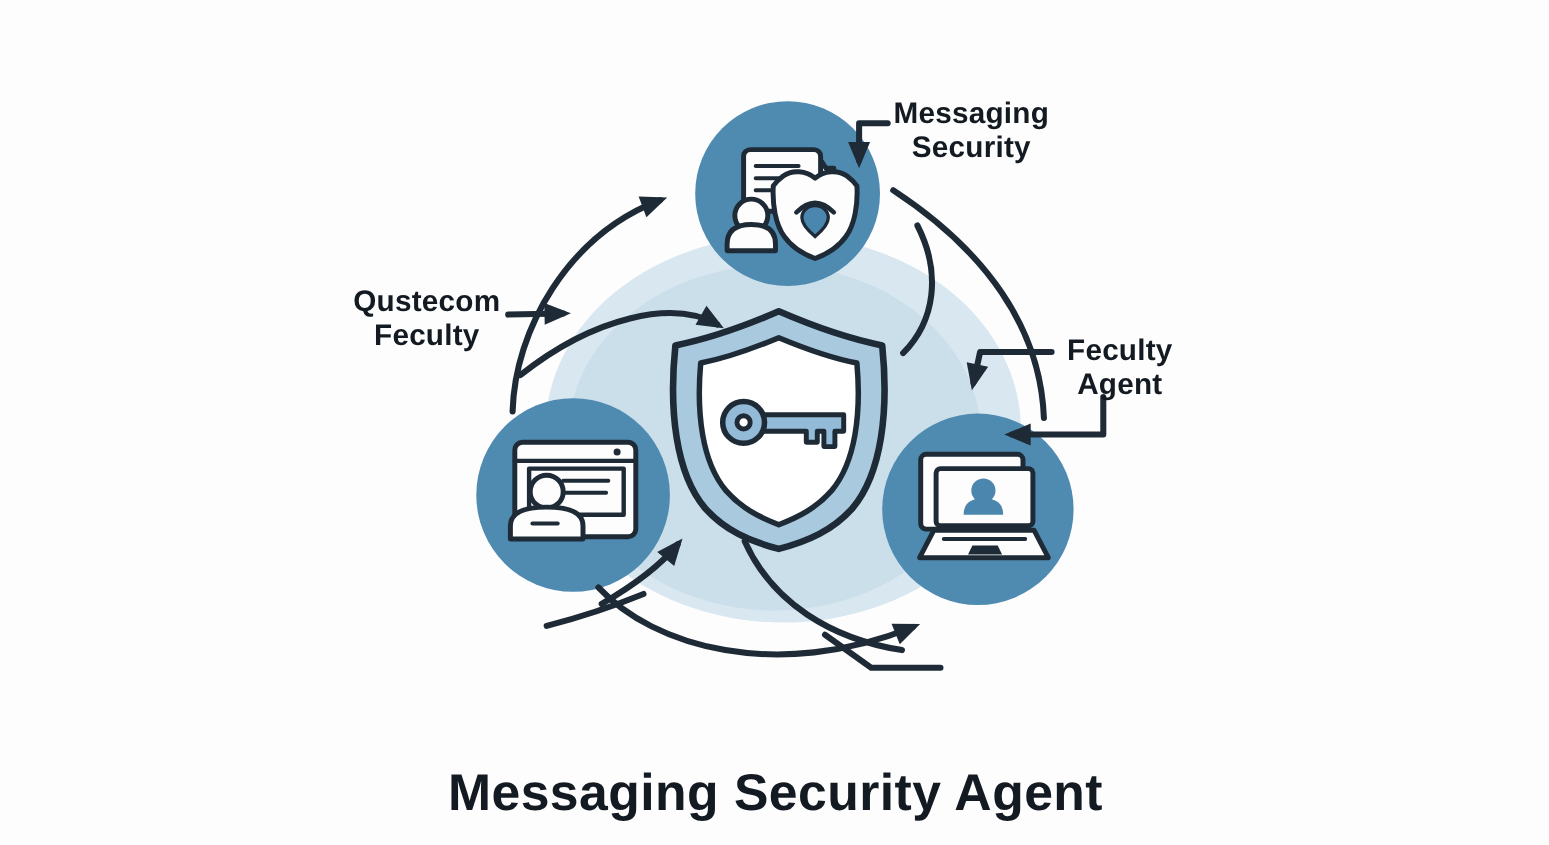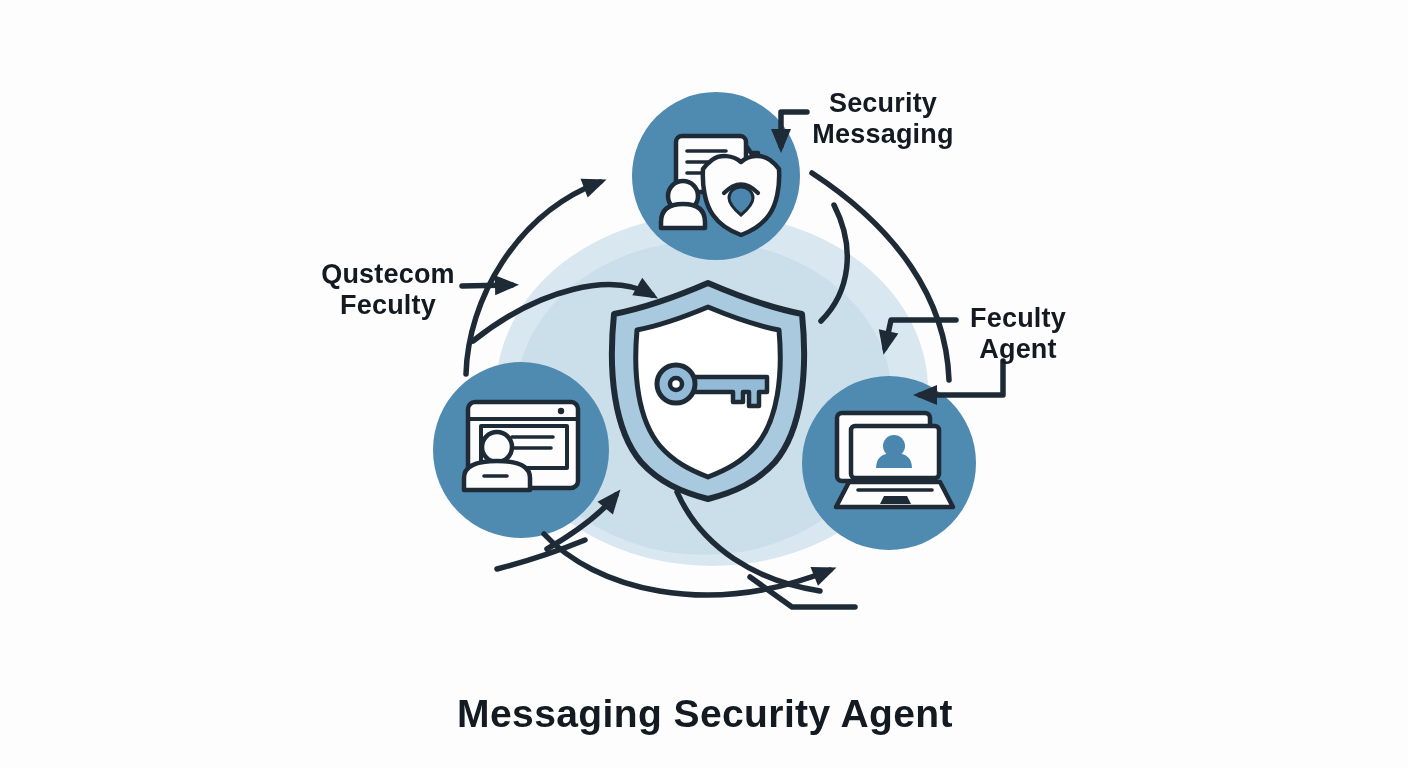--- a/index.html
+++ b/index.html
@@ -25,21 +25,21 @@
   .med{stroke:var(--outline);stroke-width:5;stroke-linejoin:round;}
   .icon-line{fill:none;stroke:var(--outline);stroke-width:3.6;stroke-linecap:round;}
   .label{
     position:absolute;transform:translateX(-50%);
     text-align:center;color:var(--text);
     font-size:27px;line-height:31px;font-weight:600;letter-spacing:.2px;
     white-space:nowrap;
   }
   .title{
     position:absolute;transform:translateX(-50%);
-    color:var(--text);font-size:39px;font-weight:600;letter-spacing:.4px;
+    color:var(--text);font-size:47px;font-weight:600;letter-spacing:.4px;
     white-space:nowrap;
   }
 </style>
 </head>
 <body>
 
 <div class="stage">
 
   <svg width="1408" height="768" viewBox="0 0 1408 768">
     <defs>
@@ -108,22 +108,22 @@
       <path class="arrow" marker-end="url(#ah)" d="M 1003 361 L 1003 395 L 920 395"></path>
       <path class="arrow" marker-end="url(#ah)" d="M 547 549 C 578 531 602 512 616 495"></path>
       <path class="arrow" d="M 677 492 C 702 548 756 581 820 591"></path>
       <path class="arrow" marker-end="url(#ah)" d="M 544 534 C 594 588 706 620 830 570"></path>
       <path class="arrow" d="M 497 569 C 528 561 558 551 585 540"></path>
       <path class="arrow" d="M 855 607 L 792 607 L 750 577"></path>
     </g>
   </svg>
 
   <div class="label" style="left:883px;top:88px;">
+    <div>Messaging</div>
     <div>Security</div>
-    <div>Messaging</div>
   </div>
 
   <div class="label" style="left:388px;top:259px;">
     <div>Qustecom</div>
     <div>Feculty</div>
   </div>
 
   <div class="label" style="left:1006px;top:303px;margin-left:12px;">
     <div>Feculty</div>
     <div>Agent</div>

